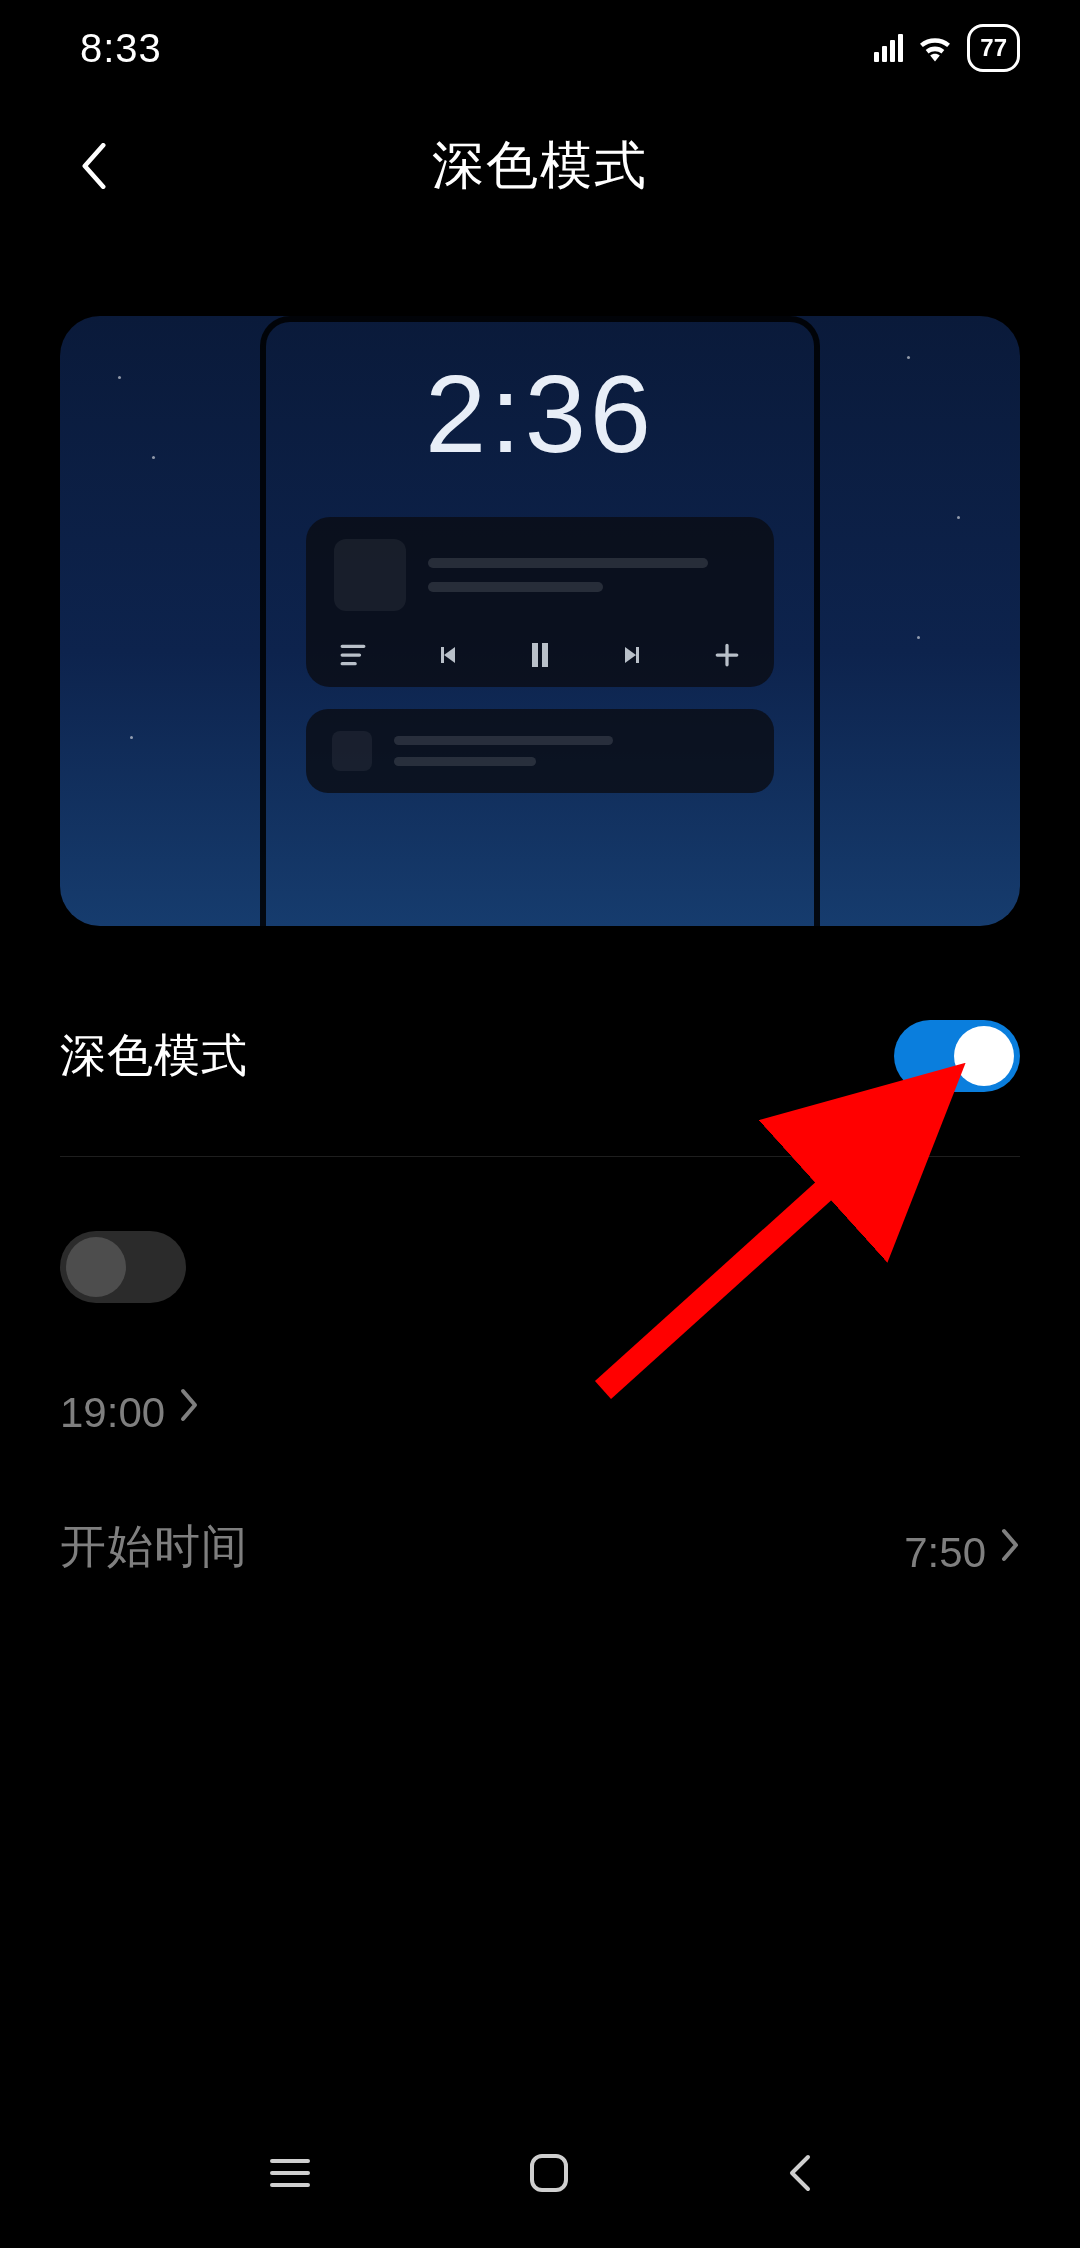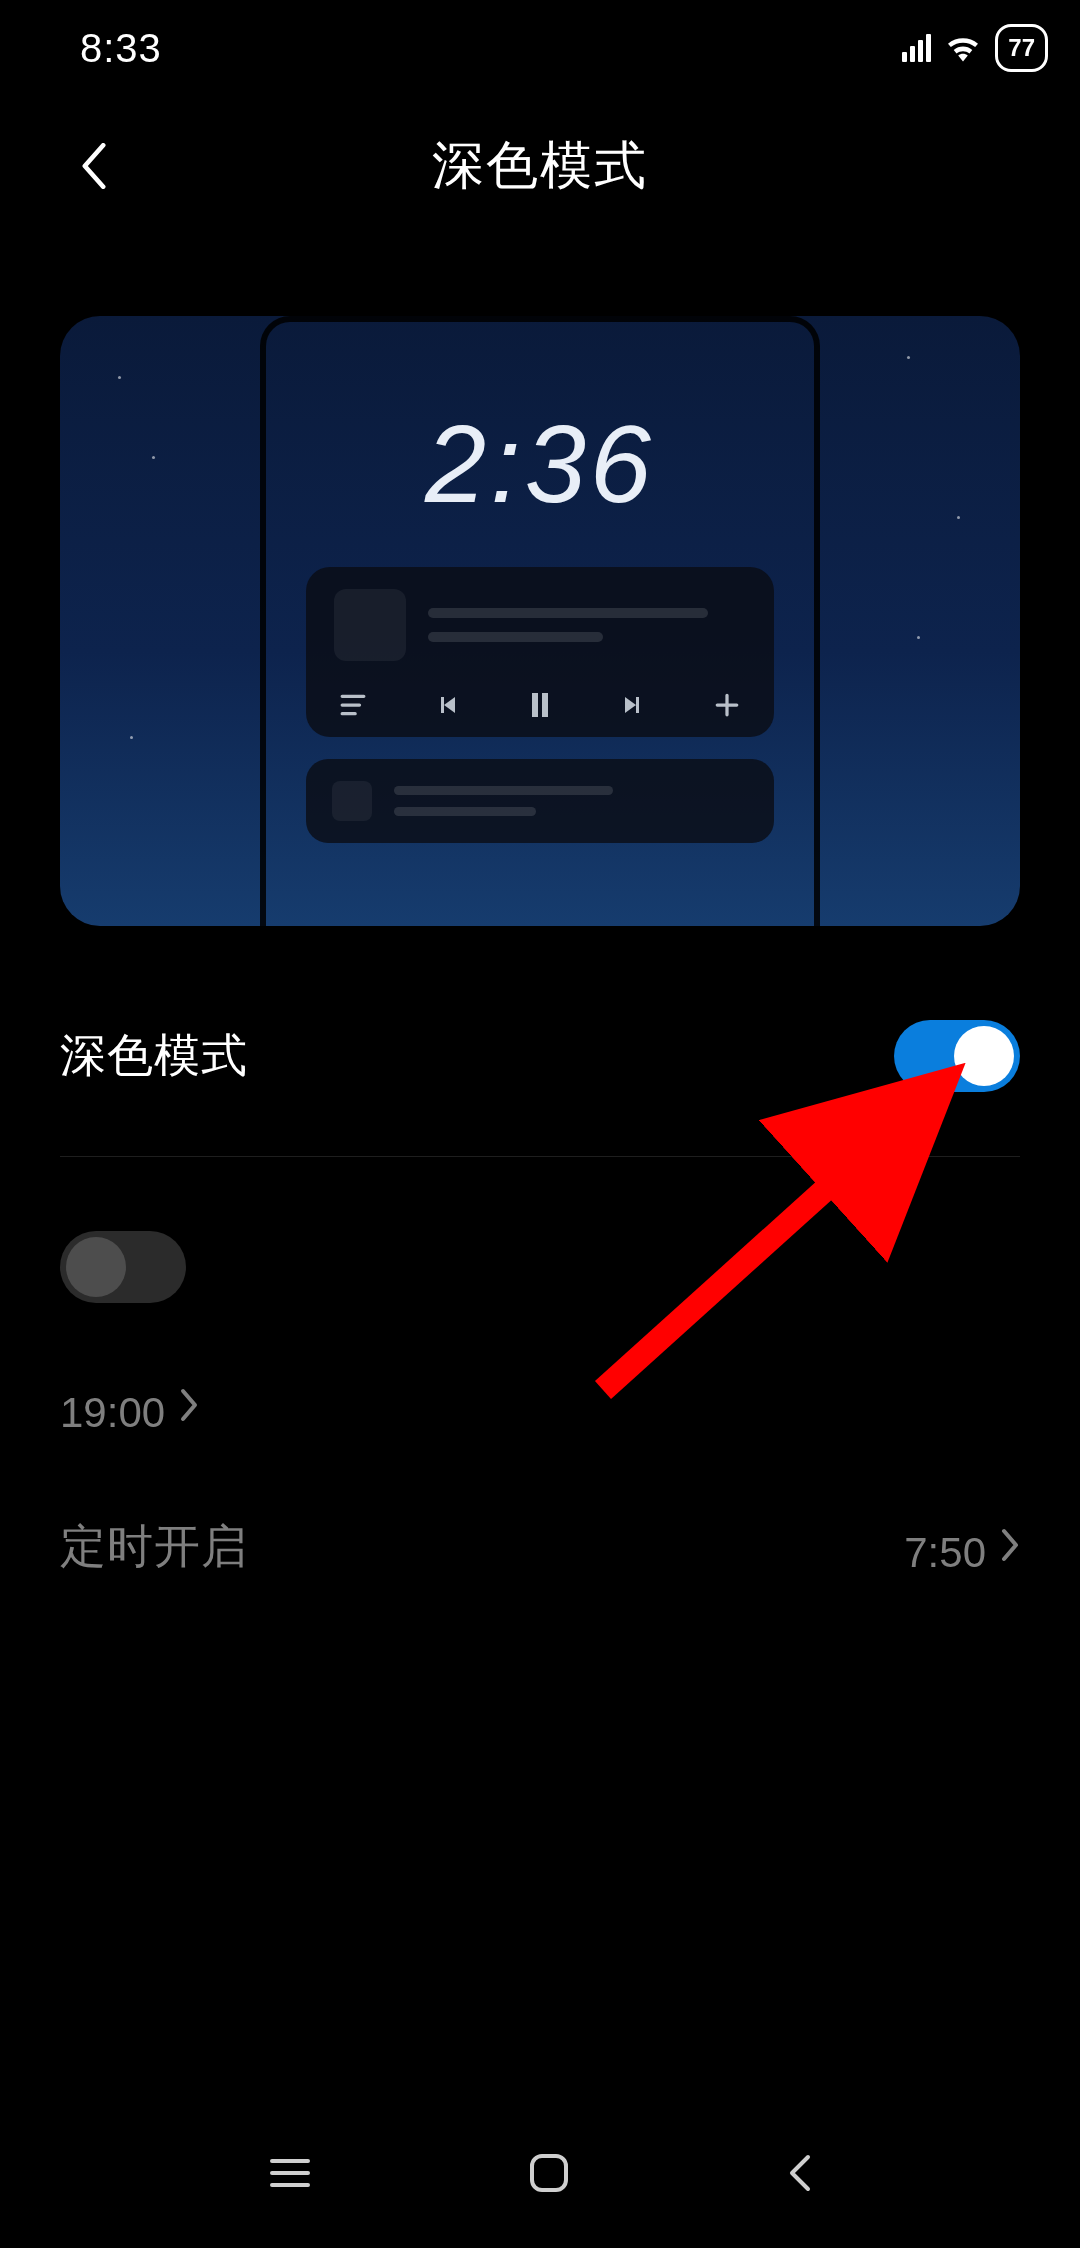--- a/index.html
+++ b/index.html
@@ -16,21 +16,21 @@
       font-family: -apple-system, 'Helvetica Neue', Arial, sans-serif;
       position: relative;
       overflow: hidden;
     }
     
     .status-bar {
       height: 96px;
       display: flex;
       justify-content: space-between;
       align-items: center;
-      padding: 0 32px 0 80px;
+      padding: 0 60px 0 80px;
     }
     .status-time {
       font-size: 40px;
       font-weight: 500;
       letter-spacing: 1px;
     }
     .status-right {
       display: flex;
       align-items: center;
       gap: 14px;
@@ -103,23 +103,22 @@
       border-left: 6px solid rgba(0,0,0,.85);
       border-right: 6px solid rgba(0,0,0,.85);
       border-top: 6px solid rgba(0,0,0,.85);
       border-radius: 30px 30px 0 0;
     }
     .preview-time {
       text-align:center;
       color:#e8eef7;
       font-size:110px;
       font-weight:200;
-      margin-top:78px;
+      margin-top:28px;
       letter-spacing:4px;
-      font-style:italic;
     }
     .media-widget {
       margin: 40px 40px 0;
       background: rgba(10,12,18,.78);
       border-radius: 24px;
       padding: 22px 28px 18px;
     }
     .mw-top { display:flex; align-items:center; gap:22px;}
     .mw-art {
       width:72px;height:72px;border-radius:12px;background:rgba(255,255,255,.06);
@@ -303,21 +302,21 @@
       <div class="row-value">19:00</div>
       <span class="chevron">
         <svg viewBox="0 0 20 34">
             <path d="M4 3 L16 17 L4 31" stroke="#7f7f7f" stroke-width="4" fill="none" stroke-linecap="round" stroke-linejoin="round"></path>
           </svg>
       </span>
     </div>
   </div>
 
   <div class="row disabled">
-    <div class="row-label">定时开启</div>
+    <div class="row-label">开始时间</div>
     <div class="row-tail">
       <div class="row-value">7:50</div>
       <span class="chevron">
         <svg viewBox="0 0 20 34">
             <path d="M4 3 L16 17 L4 31" stroke="#7f7f7f" stroke-width="4" fill="none" stroke-linecap="round" stroke-linejoin="round"></path>
           </svg>
       </span>
     </div>
   </div>
 

